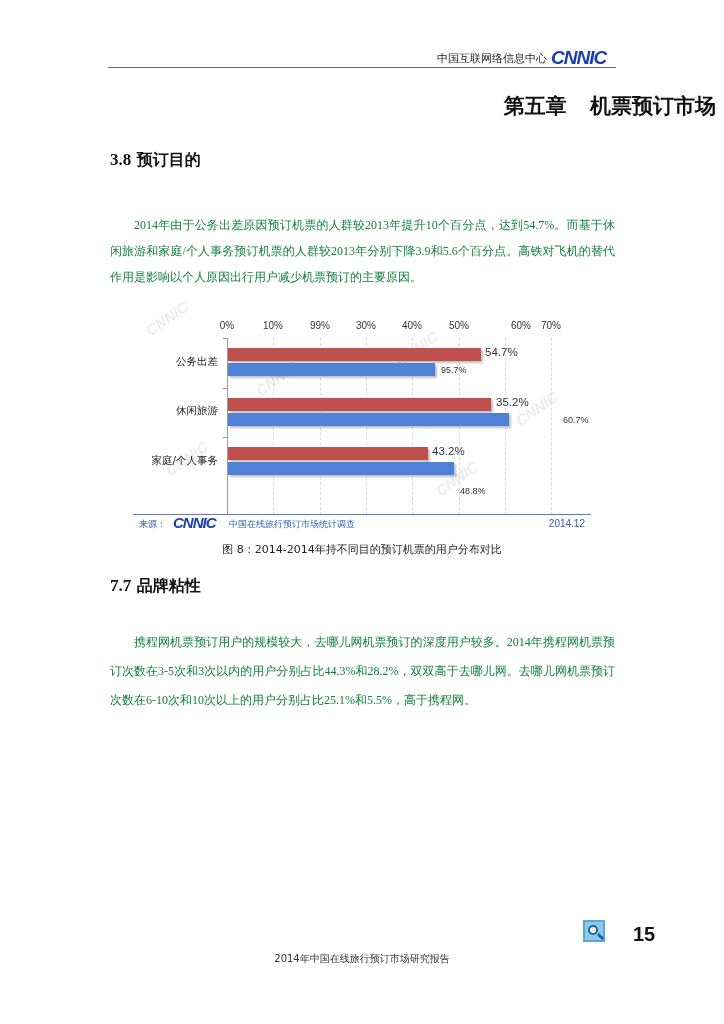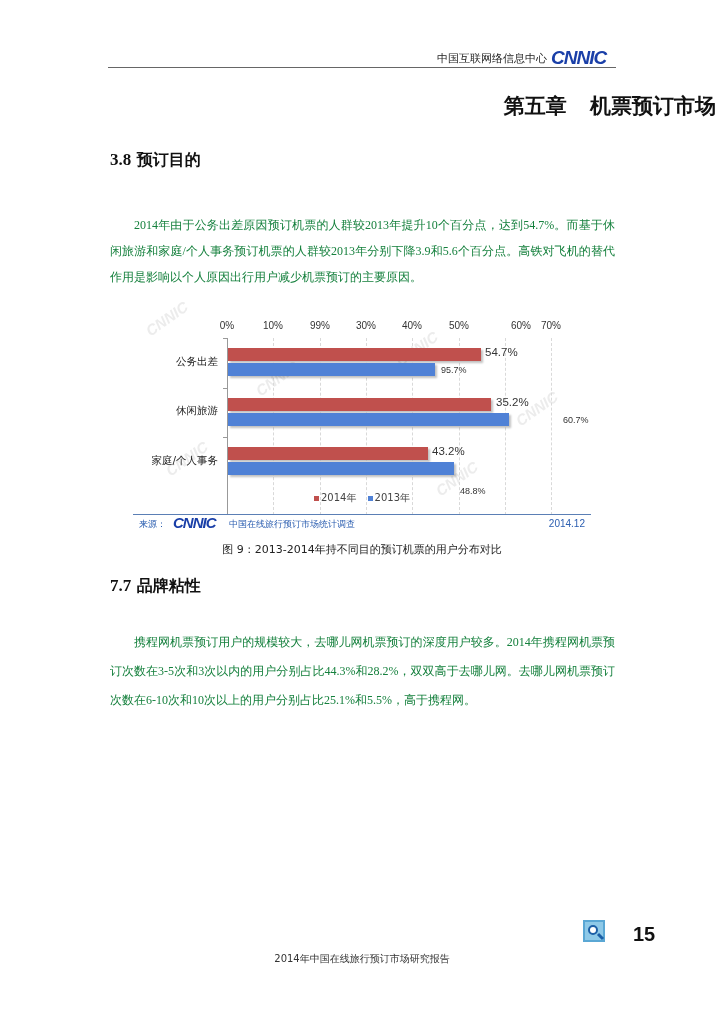--- a/index.html
+++ b/index.html
@@ -109,33 +109,29 @@
   <div class="abs val big" style="left:363px;top:116px;">35.2%</div>
   <div class="abs bar s2013" style="top:133px;width:281px;"></div>
   <div class="abs val small" style="left:382px;top:135px;margin-left:48px;">60.7%</div>
 
   <div class="abs cat-label" style="top:174px;">家庭/个人事务</div>
   <div class="abs bar s2014" style="top:167px;width:200px;"></div>
   <div class="abs val big" style="left:299px;top:165px;">43.2%</div>
   <div class="abs bar s2013" style="top:182px;width:226px;"></div>
   <div class="abs val small" style="left:327px;top:184px;margin-top:22px;">48.8%</div>
 
-  <div class="abs legend">
-    <span class="item"><span class="sw" style="background:#c0504d;"></span><span>2014年</span></span>
-    <span class="item"><span class="sw" style="background:#4f81d6;"></span><span>2013年</span></span>
-  </div>
 
   <div class="abs src-rule"></div>
   <div class="abs src-label">来源：</div>
   <div class="abs src-logo">CNNIC</div>
   <div class="abs src-name">中国在线旅行预订市场统计调查</div>
   <div class="abs src-date">2014.12</div>
 </div>
 
-<div class="abs caption">图 9：2013-2014年持不同目的预订机票的用户分布对比</div>
+<div class="abs caption">图 8：2014-2014年持不同目的预订机票的用户分布对比</div>
 
 <div class="abs sec-title" style="top:576px;">
   <span class="num">7.7</span>
   <span>品牌粘性</span>
 </div>
 <div class="abs para" style="top:608px;line-height:29px;">携程网机票预订用户的规模较大，去哪儿网机票预订的深度用户较多。2014年携程网机票预订次数在3-5次和3次以内的用户分别占比44.3%和28.2%，双双高于去哪儿网。去哪儿网机票预订次数在6-10次和10次以上的用户分别占比25.1%和5.5%，高于携程网。</div>
 
 <div class="abs footer-icon">
   <div class="lens"></div>
     <div class="handle"></div>

